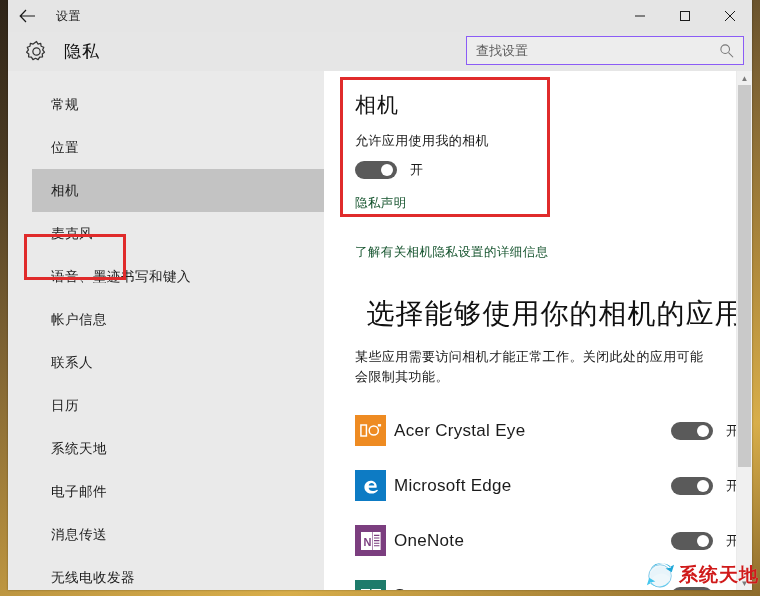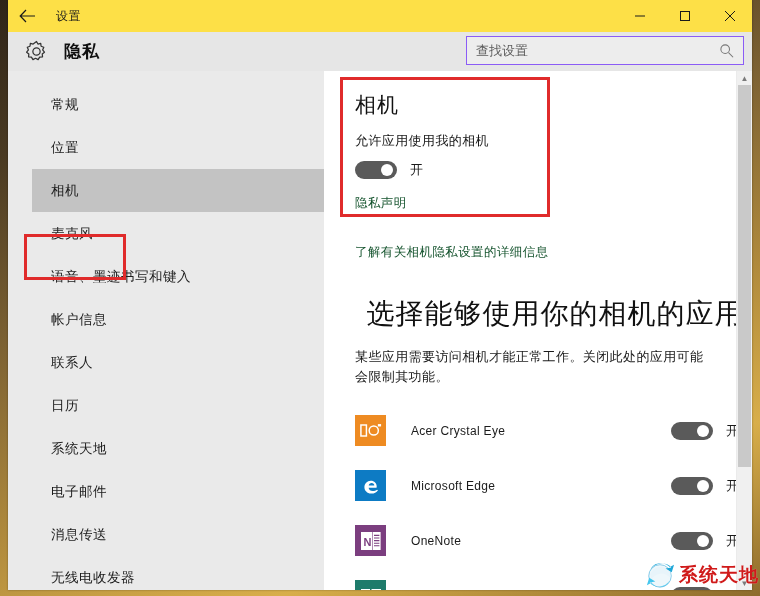--- a/index.html
+++ b/index.html
@@ -32,21 +32,21 @@
     height: 590px;
     background: #ffffff;
     box-shadow: 0 0 2px rgba(0,0,0,.35);
     overflow: hidden;
   }
 
   
   .titlebar {
     position: relative;
     height: 32px;
-    background: #fde047;
+    background: #e5e5e5;
     display: flex;
     align-items: center;
     text-align: center;
   }
   .back-btn {
     width: 38px; height: 32px;
     display: flex; align-items: center; justify-content: center;
     cursor: default;
   }
   .back-arrow {
@@ -79,21 +79,21 @@
     align-items: center;
   }
   .gear-wrap {
     width: 56px;
     display: flex;
     align-items: center;
     justify-content: center;
   }
   .page-title {
     font-size: 17px;
-    font-weight: bold;
+    font-weight: normal;
     color: #101010;
     letter-spacing: 1px;
   }
   .search-box {
     position: absolute;
     left: 458px;
     top: 4px;
     width: 276px;
     height: 27px;
     background: #ededed;
@@ -252,23 +252,23 @@
   }
   .app-icon {
     width: 31px; height: 31px;
     flex: none;
     position: relative;
     display: flex;
     align-items: center;
     justify-content: center;
   }
   .app-name {
-    font-size: 12px;
+    font-size: 17px;
     color: #1b1b1b;
-    margin-left: 25px;
+    margin-left: 8px;
     letter-spacing: .3px;
     flex: 1;
   }
   .app-toggle-wrap {
     display: flex;
     align-items: center;
     margin-right: 16px;
   }
 
   

